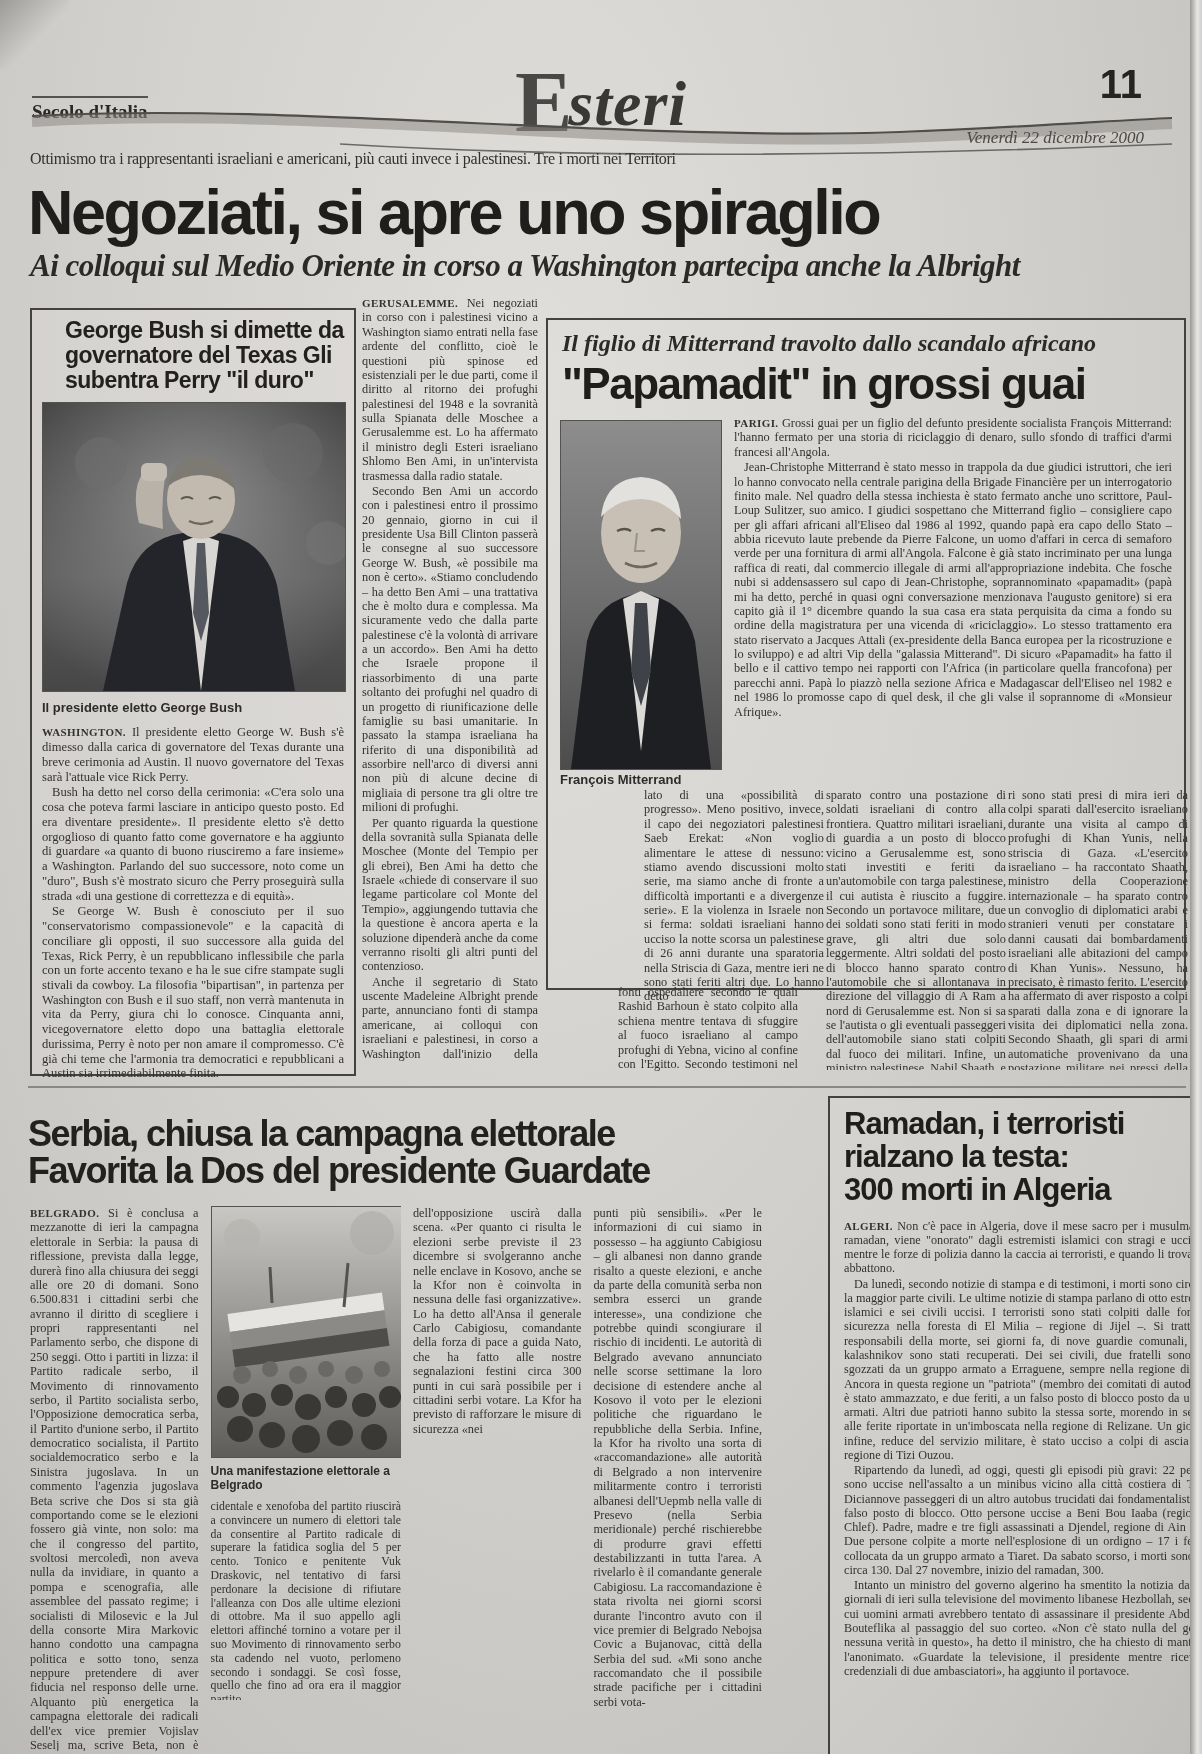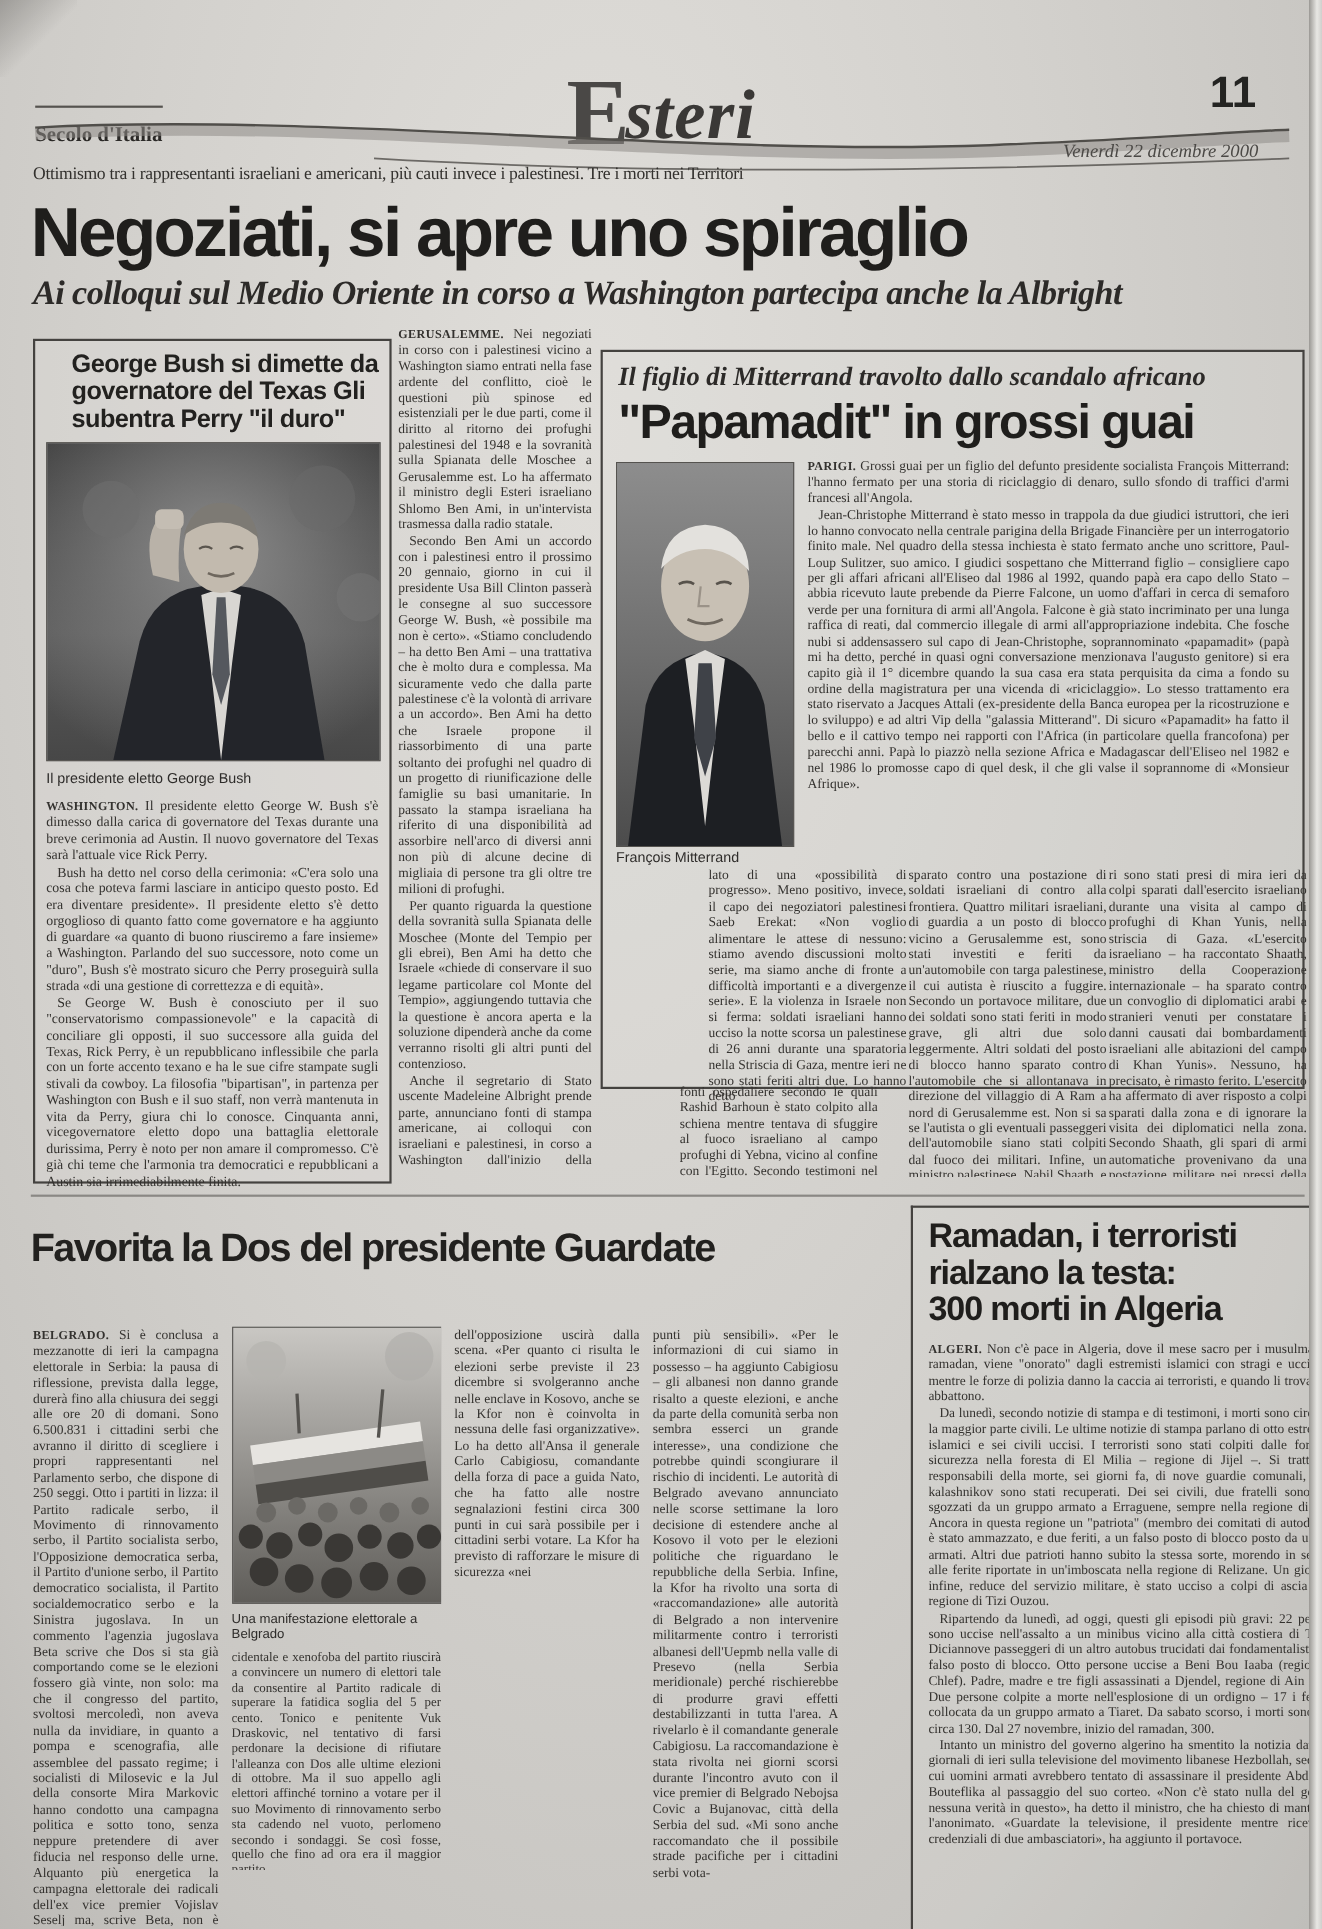--- a/index.html
+++ b/index.html
@@ -21,38 +21,38 @@
   
   .section-title{position:absolute;left:0;top:52px;width:1202px;text-align:center;
     font-family:"Liberation Serif",serif;color:#3a3836;}
   .section-title .big-e{font-size:86px;font-weight:bold;font-style:normal;
     font-family:"Liberation Serif",serif;color:#4a4846;letter-spacing:-4px;vertical-align:-6px;}
   .section-title .rest{font-size:64px;font-style:italic;font-weight:bold;letter-spacing:1px;}
   .page-number{position:absolute;right:60px;top:62px;font-family:"Liberation Sans",sans-serif;
     font-weight:bold;font-size:40px;color:#242422;}
   .masthead{position:absolute;left:32px;top:96px;font-family:"Liberation Serif",serif;
     font-weight:bold;font-size:19px;letter-spacing:0;color:#2b2927;border-top:2px solid #55534f;
-    padding-top:14px;}
+    padding-top:3px;}
   .issue-date{position:absolute;right:58px;top:128px;font-size:17px;font-style:italic;color:#4b4946;}
   .header-wave{position:absolute;left:0;top:104px;}
 
   
   .kicker-main{position:absolute;left:30px;top:150px;width:1145px;
     font-size:16px;color:#33312e;letter-spacing:-0.3px;}
   .headline-main{position:absolute;left:28px;top:176px;width:1160px;
     font-family:"Liberation Sans",sans-serif;font-weight:bold;font-size:63px;
     letter-spacing:-2.5px;color:#1f1e1c;}
   .subhead-main{position:absolute;left:30px;top:248px;width:1160px;
     font-style:italic;font-weight:bold;font-size:31px;color:#2c2a28;letter-spacing:-0.5px;}
 
   .bodytext{font-size:12.3px;line-height:1.17;text-align:justify;color:#34322f;}
   .bodytext p{margin:0 0 1px 0;text-indent:10px;}
   .bodytext p.first{text-indent:0;}
   .dateline{font-weight:bold;font-size:11px;letter-spacing:.4px;text-transform:uppercase;}
-  .caption{font-family:"Liberation Sans",sans-serif;font-weight:normal;font-size:13px;color:#2e2c2a;}
+  .caption{font-family:"Liberation Sans",sans-serif;font-weight:bold;font-size:13px;color:#2e2c2a;}
 
   
   .lead-col{position:absolute;left:362px;top:296px;width:176px;height:766px;overflow:hidden;}
 
   
   .cont-cols{position:absolute;left:644px;top:788px;width:566px;height:282px;
     display:flex;gap:2px;overflow:hidden;}
   .cont-col{width:180px;height:100%;overflow:hidden;}
   .cont-colA-extra{position:absolute;left:618px;top:985px;width:180px;height:86px;overflow:hidden;}
 
@@ -206,20 +206,21 @@
   <div class="cont-cols">
     <div class="cont-col bodytext">lato di una «possibilità di progresso». Meno positivo, invece, il capo dei negoziatori palestinesi Saeb Erekat: «Non voglio alimentare le attese di nessuno: stiamo avendo discussioni molto serie, ma siamo anche di fronte a difficoltà importanti e a divergenze serie». E la violenza in Israele non si ferma: soldati israeliani hanno ucciso la notte scorsa un palestinese di 26 anni durante una sparatoria nella Striscia di Gaza, mentre ieri ne sono stati feriti altri due. Lo hanno detto</div>
     <div class="cont-col bodytext">sparato contro una postazione di soldati israeliani di contro alla frontiera. Quattro militari israeliani, di guardia a un posto di blocco vicino a Gerusalemme est, sono stati investiti e feriti da un'automobile con targa palestinese, il cui autista è riuscito a fuggire. Secondo un portavoce militare, due dei soldati sono stati feriti in modo grave, gli altri due solo leggermente. Altri soldati del posto di blocco hanno sparato contro l'automobile che si allontanava in direzione del villaggio di A Ram a nord di Gerusalemme est. Non si sa se l'autista o gli eventuali passeggeri dell'automobile siano stati colpiti dal fuoco dei militari. Infine, un ministro palestinese, Nabil Shaath, e diplomatici stranie-</div>
     <div class="cont-col bodytext">ri sono stati presi di mira ieri da colpi sparati dall'esercito israeliano durante una visita al campo di profughi di Khan Yunis, nella striscia di Gaza. «L'esercito israeliano – ha raccontato Shaath, ministro della Cooperazione internazionale – ha sparato contro un convoglio di diplomatici arabi e stranieri venuti per constatare i danni causati dai bombardamenti israeliani alle abitazioni del campo di Khan Yunis». Nessuno, ha precisato, è rimasto ferito. L'esercito ha affermato di aver risposto a colpi sparati dalla zona e di ignorare la visita dei diplomatici nella zona. Secondo Shaath, gli spari di armi automatiche provenivano da una postazione militare nei pressi della vicina colonia ebraica di Gush Katif.</div>
   </div>
   <div class="cont-colA-extra bodytext">fonti ospedaliere secondo le quali Rashid Barhoun è stato colpito alla schiena mentre tentava di sfuggire al fuoco israeliano al campo profughi di Yebna, vicino al confine con l'Egitto. Secondo testimoni nel conflitto a fuoco palestinesi avevano</div>
 
   <div class="bottom-rule"></div>
 
   <div class="serbia-headline">
+    <div>Serbia, chiusa la campagna elettorale</div>
     <div>Favorita la Dos del presidente Guardate</div>
   </div>
 
   <div class="serbia-cols">
     <div class="serbia-col bodytext">
       <p class="first"><span class="dateline">Belgrado.</span> <span>Si è conclusa a mezzanotte di ieri la campagna elettorale in Serbia: la pausa di riflessione, prevista dalla legge, durerà fino alla chiusura dei seggi alle ore 20 di domani. Sono 6.500.831 i cittadini serbi che avranno il diritto di scegliere i propri rappresentanti nel Parlamento serbo, che dispone di 250 seggi. Otto i partiti in lizza: il Partito radicale serbo, il Movimento di rinnovamento serbo, il Partito socialista serbo, l'Opposizione democratica serba, il Partito d'unione serbo, il Partito democratico socialista, il Partito socialdemocratico serbo e la Sinistra jugoslava. In un commento l'agenzia jugoslava Beta scrive che Dos si sta già comportando come se le elezioni fossero già vinte, non solo: ma che il congresso del partito, svoltosi mercoledì, non aveva nulla da invidiare, in quanto a pompa e scenografia, alle assemblee del passato regime; i socialisti di Milosevic e la Jul della consorte Mira Markovic hanno condotto una campagna politica e sotto tono, senza neppure pretendere di aver fiducia nel responso delle urne. Alquanto più energetica la campagna elettorale dei radicali dell'ex vice premier Vojislav Seselj ma, scrive Beta, non è detto che la retorica antioc-</span></p>
     </div>
     <div class="serbia-col serbia-photocol">
       <svg class="serbia-photo photo-frame" viewBox="0 0 192 250">
         <defs>

